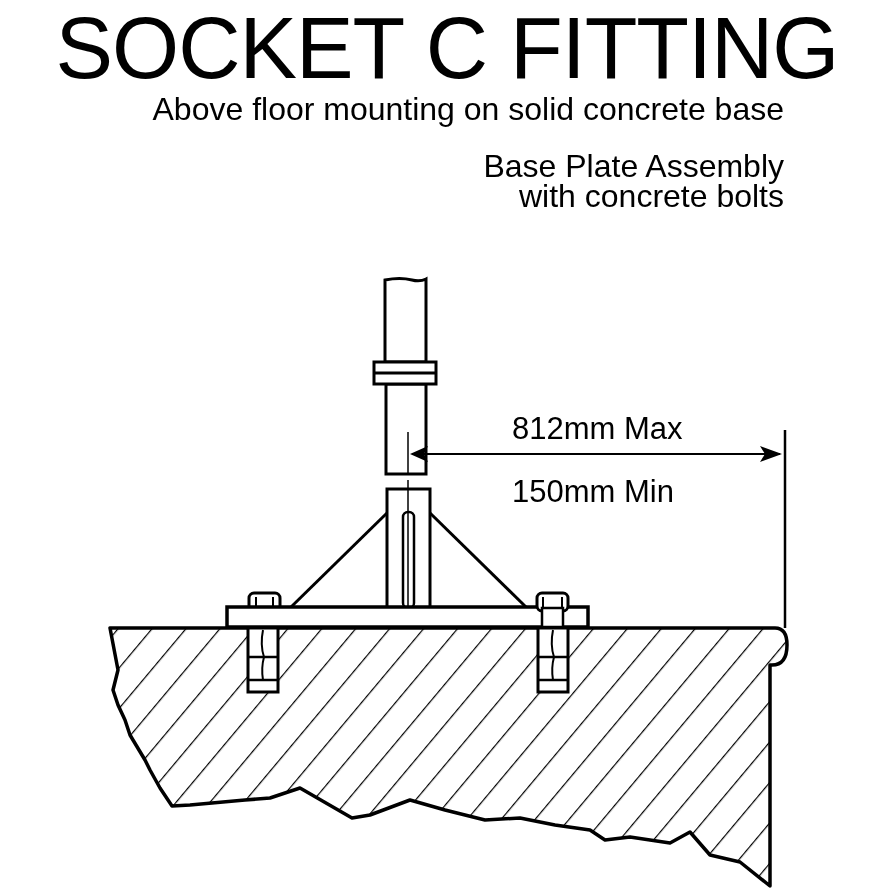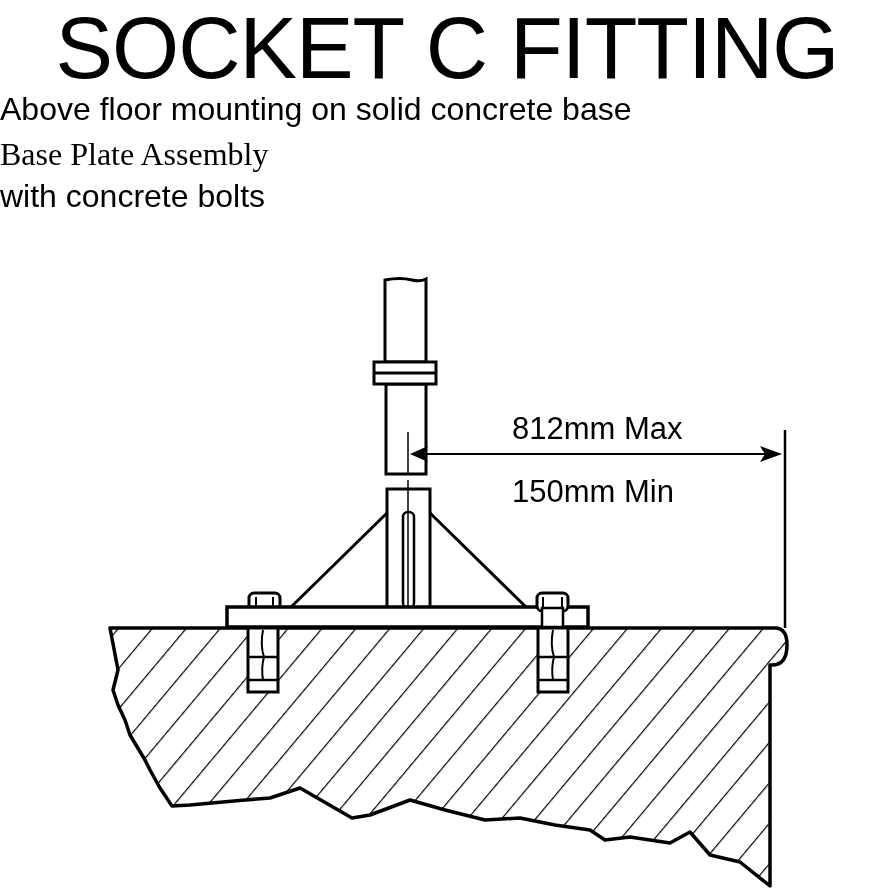--- a/index.html
+++ b/index.html
@@ -1,24 +1,24 @@
 <!DOCTYPE html>
 <html><head>
 <meta charset="utf-8">
 <style>
   html, body { margin: 0; padding: 0; background: #ffffff; }
   body { width: 894px; height: 894px; position: relative; overflow: hidden;
          font-family: "Liberation Sans", sans-serif; color: #000; }
   .title { position: absolute; left: 0; top: 2px; width: 894px; text-align: center;
            font-size: 88px; line-height: 92px; letter-spacing: -1px;
            transform: scaleX(0.98); transform-origin: center; white-space: nowrap; }
-  .sub { position: absolute; left: 0; width: 784px; text-align: left;
+  .sub { position: absolute; left: 0; width: 784px; text-align: right;
          font-size: 32px; line-height: 36px; white-space: nowrap; }
   .sub1 { top: 91px; }
-  .sub2 { top: 136px; font-family: Liberation Serif, serif; }
+  .sub2 { top: 148px; }
   .sub3 { top: 178px; }
   svg.drawing { position: absolute; left: 0; top: 0; }
   .dimtext { font-family: "Liberation Sans", sans-serif; font-size: 31px; fill: #000; }
 </style>
 </head>
 <body>
 
 <div class="title">SOCKET C FITTING</div>
 <div class="sub sub1">Above floor mounting on solid concrete base</div>
 <div class="sub sub2">Base Plate Assembly</div>

